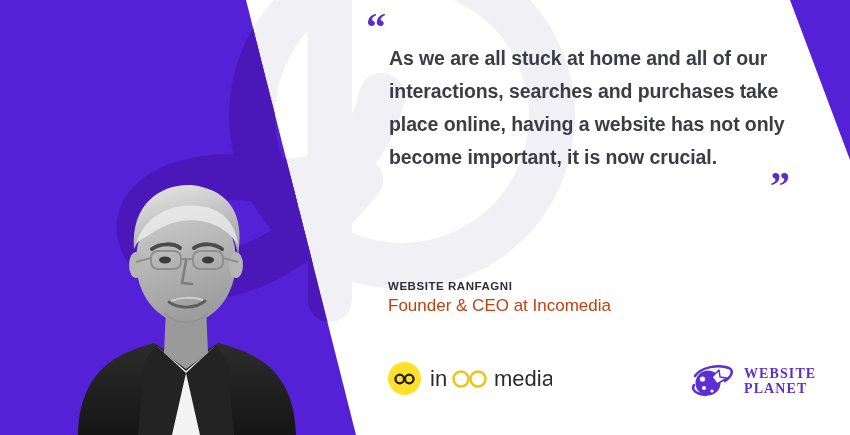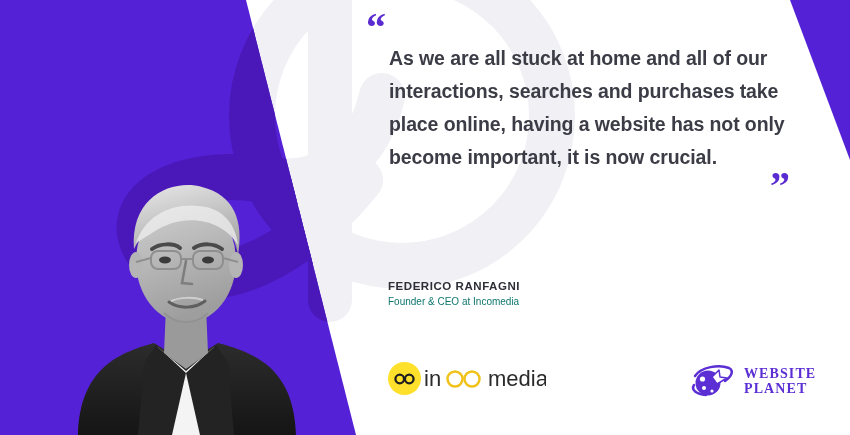--- a/index.html
+++ b/index.html
@@ -115,32 +115,32 @@
     top: 280px;
   }
   .attrib-name {
     font-size: 11.5px;
     font-weight: 700;
     letter-spacing: 0.55px;
     color: #2e2e38;
     margin: 0 0 4px 0;
   }
   .attrib-role {
-    font-size: 10px;
-    color: #0f766e;
+    font-size: 17px;
+    color: #c2410c;
     margin: 0;
   }
 
   
   .logo-incomedia {
     position: absolute;
     left: 388px;
     top: 362px;
     display: flex;
-    gap: 3px;
+    gap: 9px;
   }
   .inco-badge {
     width: 33px; height: 33px;
     border-radius: 50%;
     background: #ffe12b;
     display: flex;
     align-items: center;
     justify-content: center;
     flex: none;
   }
@@ -260,21 +260,21 @@
       <path d="M92 156 C 104 168, 124 168, 136 156" stroke="#8b8b8b" stroke-width="2" fill="none" opacity="0.6"></path>
     </svg>
   </div>
 
   <div class="quote-open">“</div>
   <div class="quote-close">”</div>
 
   <div class="quote-text">As we are all stuck at home and all of our interactions, searches and purchases take place online, having a website has not only become important, it is now crucial.</div>
 
   <div class="attrib">
-    <p class="attrib-name">FEDERICO RANFAGNI</p>
+    <p class="attrib-name">WEBSITE RANFAGNI</p>
     <p class="attrib-role">Founder &amp; CEO at Incomedia</p>
   </div>
 
   <div class="logo-incomedia">
     <span class="inco-badge">
       <svg width="21" height="12" viewBox="0 0 42 24" xmlns="http://www.w3.org/2000/svg">
         <g fill="none" stroke="#1f1f1f" stroke-width="4.6">
           <circle cx="11.5" cy="12" r="8.6"></circle>
           <circle cx="30.5" cy="12" r="8.6"></circle>
         </g>

